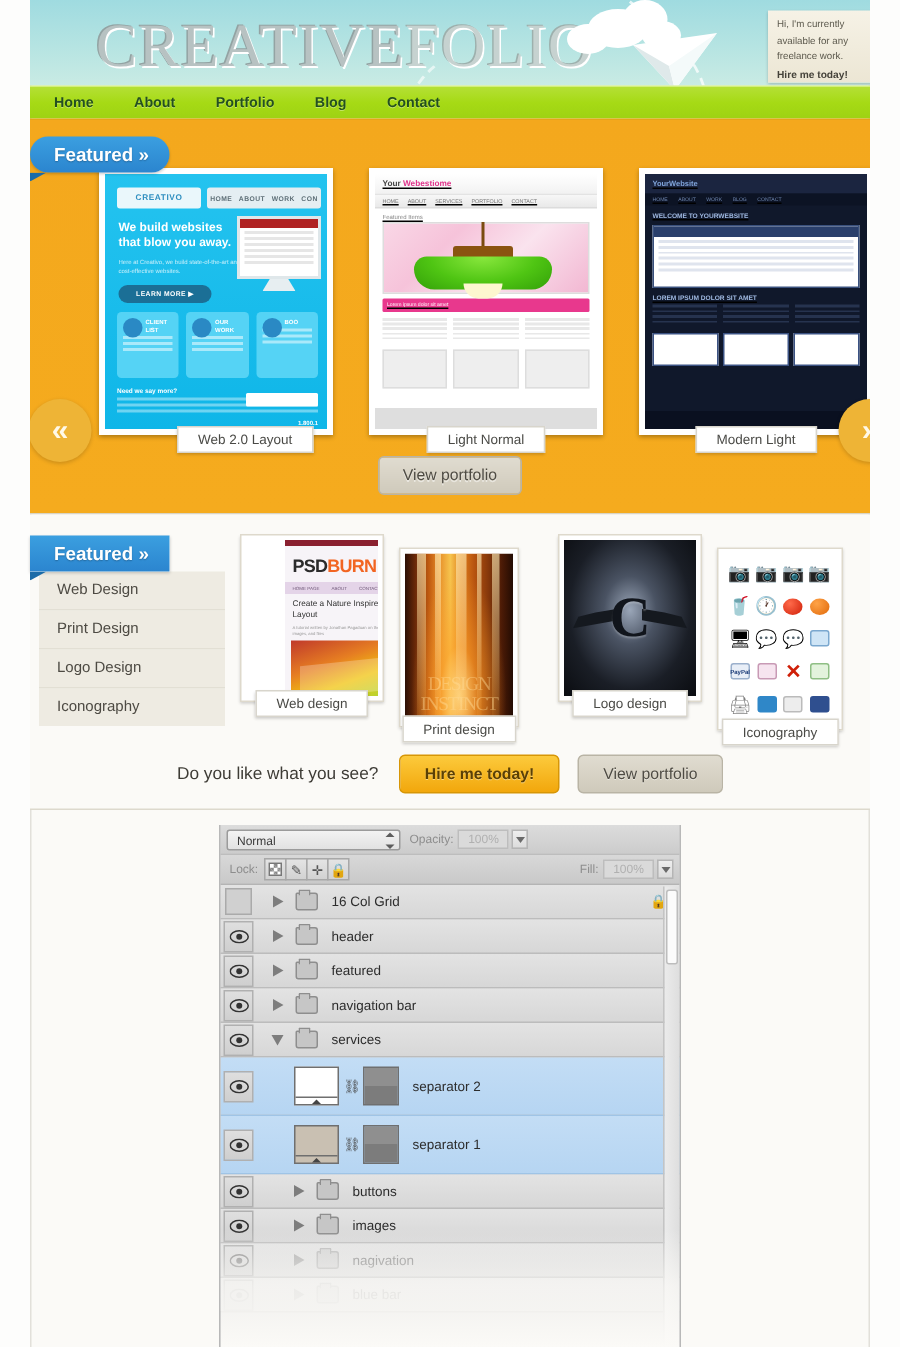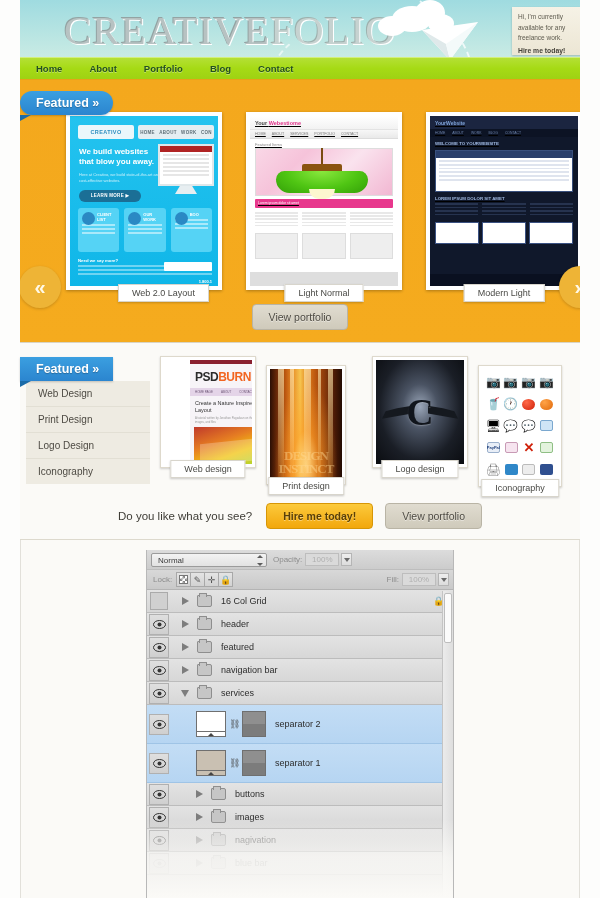--- a/index.html
+++ b/index.html
@@ -296,21 +296,21 @@
 
   
   .poster {
     width:100%; height:100%;
     background:
       radial-gradient(ellipse at 50% 85%, rgba(255,215,130,.95) 0%, rgba(255,160,40,.55) 25%, rgba(0,0,0,0) 62%),
       linear-gradient(90deg, #2b0f05 0%, #6d2a08 10%, #c05a10 22%, #e8902a 32%, #f6c44e 42%, #e07e1c 52%, #b8540f 64%, #8a3a0b 76%, #4a1a06 90%, #230c03 100%);
     position:relative;
   }
   .poster .beam { position:absolute; top:0; bottom:0; width:6px; background:linear-gradient(to bottom, rgba(255,235,180,.65), rgba(255,160,30,.1)); }
-  .poster .txt { position:absolute; left:0; right:0; bottom:6px; text-align:center; font-family:"Liberation Serif",serif; font-size:13px; font-weight:bold; color:rgba(255,220,150,.45); letter-spacing:-1px; line-height:.95; text-transform:uppercase;}
+  .poster .txt { position:absolute; left:0; right:0; bottom:6px; text-align:center; font-family:"Liberation Serif",serif; font-size:13px; font-weight:normal; color:rgba(255,220,150,.45); letter-spacing:-1px; line-height:.95; text-transform:uppercase;}
 
   
   .logodesign { width:100%; height:100%; background: radial-gradient(ellipse at 50% 45%, #9aa6b8 0%, #4a5363 28%, #1a1e26 65%, #0a0c10 100%); position:relative; }
   .logodesign .c { position:absolute; left:0; right:0; top:36%; text-align:center; font-family:"Liberation Serif",serif; font-size:38px; font-weight:bold; color:#11151c; line-height:.8; text-shadow: 0 1px 1px rgba(255,255,255,.22);}
   .logodesign .wing { position:absolute; top:44%; width:30px; height:13px; background:#15191f; }
   .logodesign .wing.l { left:6px; clip-path: polygon(100% 0, 100% 60%, 0 100%, 12% 42%, 50% 20%); }
   .logodesign .wing.r { right:6px; clip-path: polygon(0 0, 0 60%, 100% 100%, 88% 42%, 50% 20%); }
 
   
   .icogrid { width:100%; height:100%; background:#fff; display:grid; grid-template-columns:repeat(4,1fr); grid-auto-rows:1fr; gap:1px; padding:3px; }

